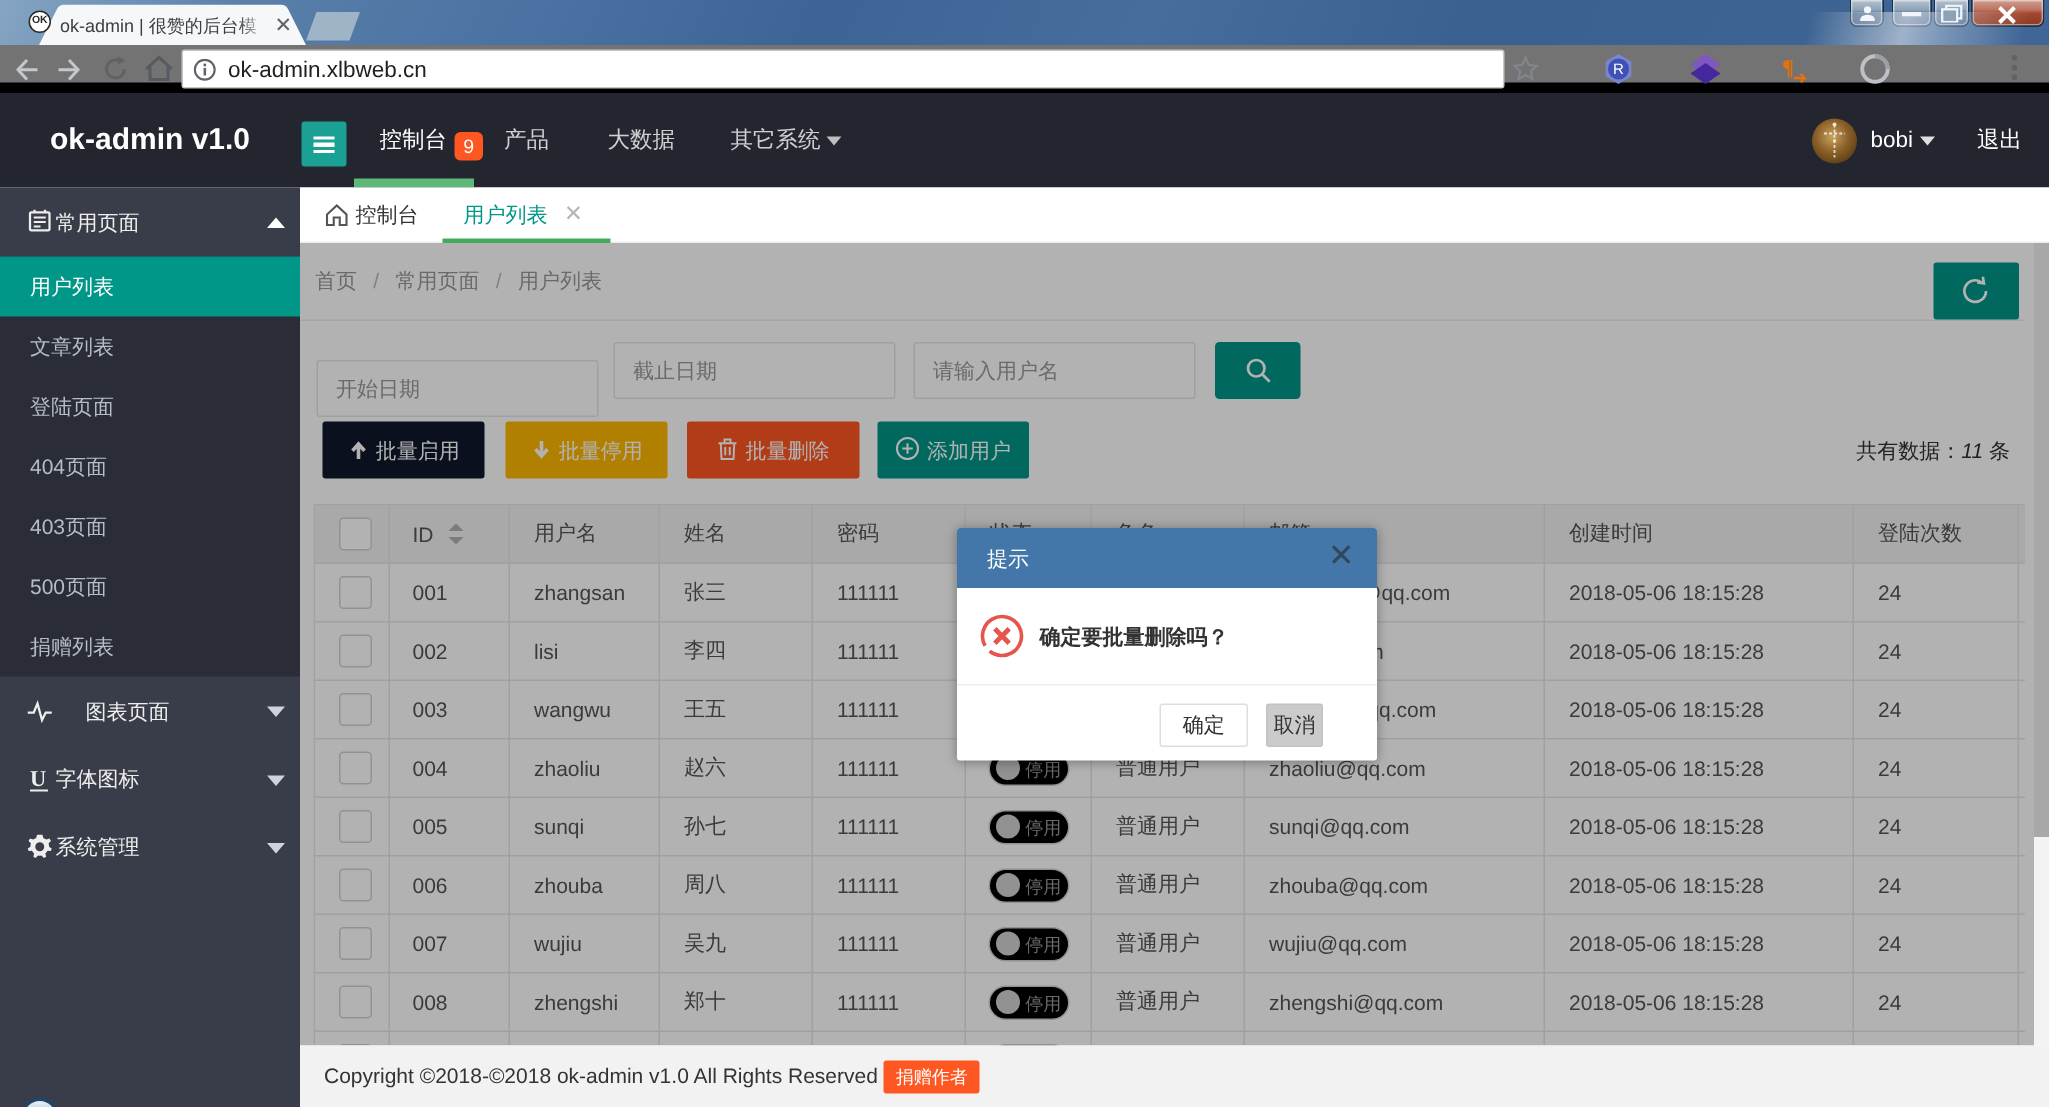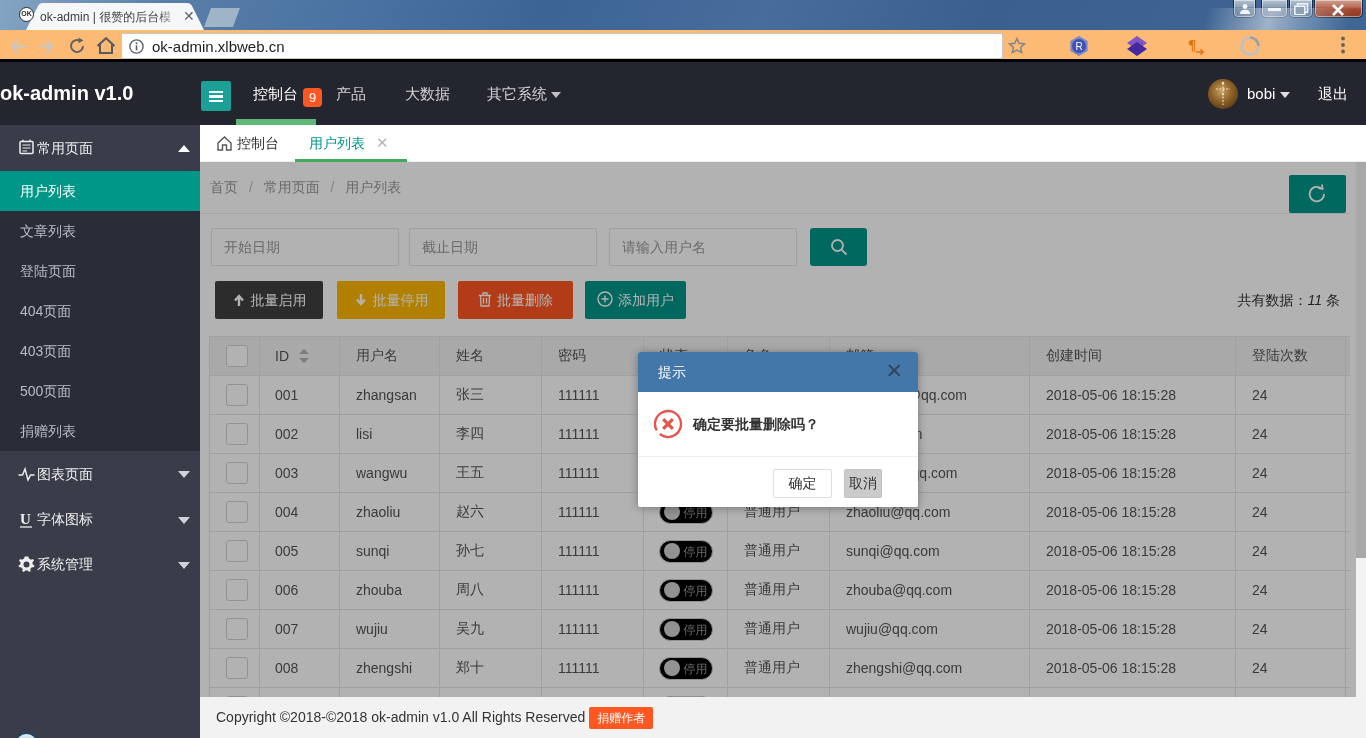--- a/index.html
+++ b/index.html
@@ -19,28 +19,28 @@
 .winbtn{position:absolute;top:0px;height:18px;border:1px solid #16304f;border-top:none;
  background:linear-gradient(#b5c2ce 0%,#8da2b6 40%,#587698 52%,#4a648c 100%);border-radius:0 0 5px 5px;
  box-shadow:inset 0 0 0 1px rgba(255,255,255,.45);}
 #btnperson{left:1233px;width:23px;}
 #btnmin{left:1261px;width:27px;}
 #btnmax{left:1289px;width:24px;}
 #btnclose{left:1314px;width:49px;background:linear-gradient(#cfa092 0%,#bd6f5c 40%,#a34730 52%,#8e3a23 100%);}
 #streak{position:absolute;left:1190px;top:8px;width:176px;height:24px;background:linear-gradient(105deg,rgba(255,255,255,0) 10%,rgba(255,255,255,.5) 45%,rgba(230,240,250,.35) 60%,rgba(255,255,255,0) 90%);}
 
 
-#toolbar{position:absolute;left:0;top:30px;width:1366px;height:32px;background:#fdba74;border-bottom:3px solid #000000;}
+#toolbar{position:absolute;left:0;top:30px;width:1366px;height:32px;background:#737373;border-bottom:7px solid #000000;}
 #omnibox{position:absolute;left:121px;top:3px;width:882px;height:26px;background:#fff;border:1px solid #c6c6c6;border-radius:2px;}
 #urltext{position:absolute;left:30px;top:4px;font-size:15px;color:#202124;}
 .tbicon{position:absolute;top:0;}
 
 
 #navbar{position:absolute;left:0;top:62px;width:1366px;height:63px;background:#23262e;}
-#logo{position:absolute;left:0;top:0;width:200px;height:63px;color:#fff;font-size:20px;font-weight:bold;text-align:left;line-height:63px;}
+#logo{position:absolute;left:0;top:0;width:200px;height:63px;color:#fff;font-size:20px;font-weight:bold;text-align:center;line-height:63px;}
 #hamb{position:absolute;left:201px;top:19px;width:30px;height:30px;background:#1aa094;border-radius:2px;}
 #hamb div{position:absolute;left:8px;width:14px;height:2.4px;background:#fff;}
 .navitem{position:absolute;top:0;height:63px;line-height:63px;font-size:15px;color:rgba(255,255,255,.78);}
 #navindicator{position:absolute;left:236px;top:119px;width:80px;height:6px;background:#5fb878;}
 #avatar{position:absolute;left:1208px;top:17px;width:30px;height:30px;border-radius:50%;background:radial-gradient(circle at 45% 40%,#c9a25e 0%,#8a5f28 45%,#5a3c17 80%);overflow:hidden;}
 .caret-down{display:inline-block;width:0;height:0;border-left:5px solid transparent;border-right:5px solid transparent;border-top:6px solid rgba(255,255,255,.85);vertical-align:middle;}
 
 
 #sidebar{position:absolute;left:0;top:125px;width:200px;height:613px;background:#393d49;}
 .side-parent{position:relative;height:45px;line-height:45px;color:#eee;font-size:14px;}
@@ -220,21 +220,21 @@
  </div>
  <div class="side-sub">
   <div class="side-item active">用户列表</div>
   <div class="side-item">文章列表</div>
   <div class="side-item">登陆页面</div>
   <div class="side-item">404页面</div>
   <div class="side-item">403页面</div>
   <div class="side-item">500页面</div>
   <div class="side-item">捐赠列表</div>
  </div>
- <div class="side-parent" style="height:46px;line-height:46px;">
+ <div class="side-parent" style="height:46px;line-height:46px;padding-left:20px;">
    <svg class="side-ico" style="top:15px" viewBox="0 0 17 17">
           <path d="M0.5 9 L4.5 9 L7 3 L10 14 L12.5 9 L16.5 9" fill="none" stroke="#eee" stroke-width="1.5"></path>
         </svg>
    <span class="txt">图表页面</span>
    <span class="side-caret caret-dn2"></span>
  </div>
  <div class="side-parent">
    <svg class="side-ico" style="top:14px" viewBox="0 0 17 17">
           <text x="2" y="13" font-size="15" font-weight="bold" fill="#eee" font-family="Liberation Serif">U</text>
           <path d="M2 16 L14 16" stroke="#eee" stroke-width="1.3"></path>
@@ -264,31 +264,31 @@
 
 <div id="content">
  <div id="breadcrumb">首页 <span style="color:#bbb;margin:0 7px">/</span> 常用页面 <span style="color:#bbb;margin:0 7px">/</span> 用户列表</div>
  <div id="bc-hr"></div>
  <div id="refreshbtn">
         <svg style="position:absolute;left:16px;top:7px" width="24" height="24" viewBox="0 0 24 24">
           <path d="M19 12 A7.2 7.2 0 1 1 16.5 6.6" fill="none" stroke="#fff" stroke-width="1.8"></path>
           <path d="M13.2 6.2 L17.6 6.9 L16.9 2.5" fill="none" stroke="#fff" stroke-width="1.8"></path>
         </svg>
       </div>
- <div class="inp" style="left:11px;width:188px;">开始日期</div>
+ <div class="inp" style="left:11px;width:188px;margin-top:12px;">开始日期</div>
  <div class="inp" style="left:209px;width:188px;">截止日期</div>
  <div class="inp" style="left:409px;width:188px;">请输入用户名</div>
  <div id="searchbtn">
         <svg style="position:absolute;left:19px;top:9px" width="20" height="20" viewBox="0 0 20 20">
           <circle cx="8.5" cy="8.5" r="5.5" fill="none" stroke="#fff" stroke-width="1.8"></circle>
           <path d="M12.8 12.8 L17.5 17.5" stroke="#fff" stroke-width="1.8"></path>
         </svg>
       </div>
 
- <div class="btn" style="left:15px;width:108px;background:#404040;"><svg class="bico" width="14" height="14" viewBox="0 0 14 14">
+ <div class="btn" style="left:15px;width:108px;background:#0f172a;"><svg class="bico" width="14" height="14" viewBox="0 0 14 14">
           <path d="M7 13 L7 4 M3 7.5 L7 3 L11 7.5" stroke="#fff" stroke-width="2.4" fill="none"></path>
         </svg>批量启用</div>
  <div class="btn" style="left:137px;width:108px;background:#ffb800;"><svg class="bico" width="14" height="14" viewBox="0 0 14 14">
           <path d="M7 1 L7 10 M3 6.5 L7 11 L11 6.5" stroke="#fff" stroke-width="2.4" fill="none"></path>
         </svg>批量停用</div>
  <div class="btn" style="left:258px;width:115px;background:#ff5722;"><svg class="bico" width="14" height="15" viewBox="0 0 14 15">
           <path d="M1 3.5 L13 3.5 M5 3 L5 1 L9 1 L9 3 M2.5 3.5 L3 14 L11 14 L11.5 3.5 M5.5 6 L5.5 11.5 M8.5 6 L8.5 11.5" stroke="#fff" stroke-width="1.3" fill="none"></path>
         </svg>批量删除</div>
  <div class="btn" style="left:385px;width:101px;background:#009688;"><svg class="bico" width="16" height="16" viewBox="0 0 16 16">
           <circle cx="8" cy="8" r="7" fill="none" stroke="#fff" stroke-width="1.4"></circle>

